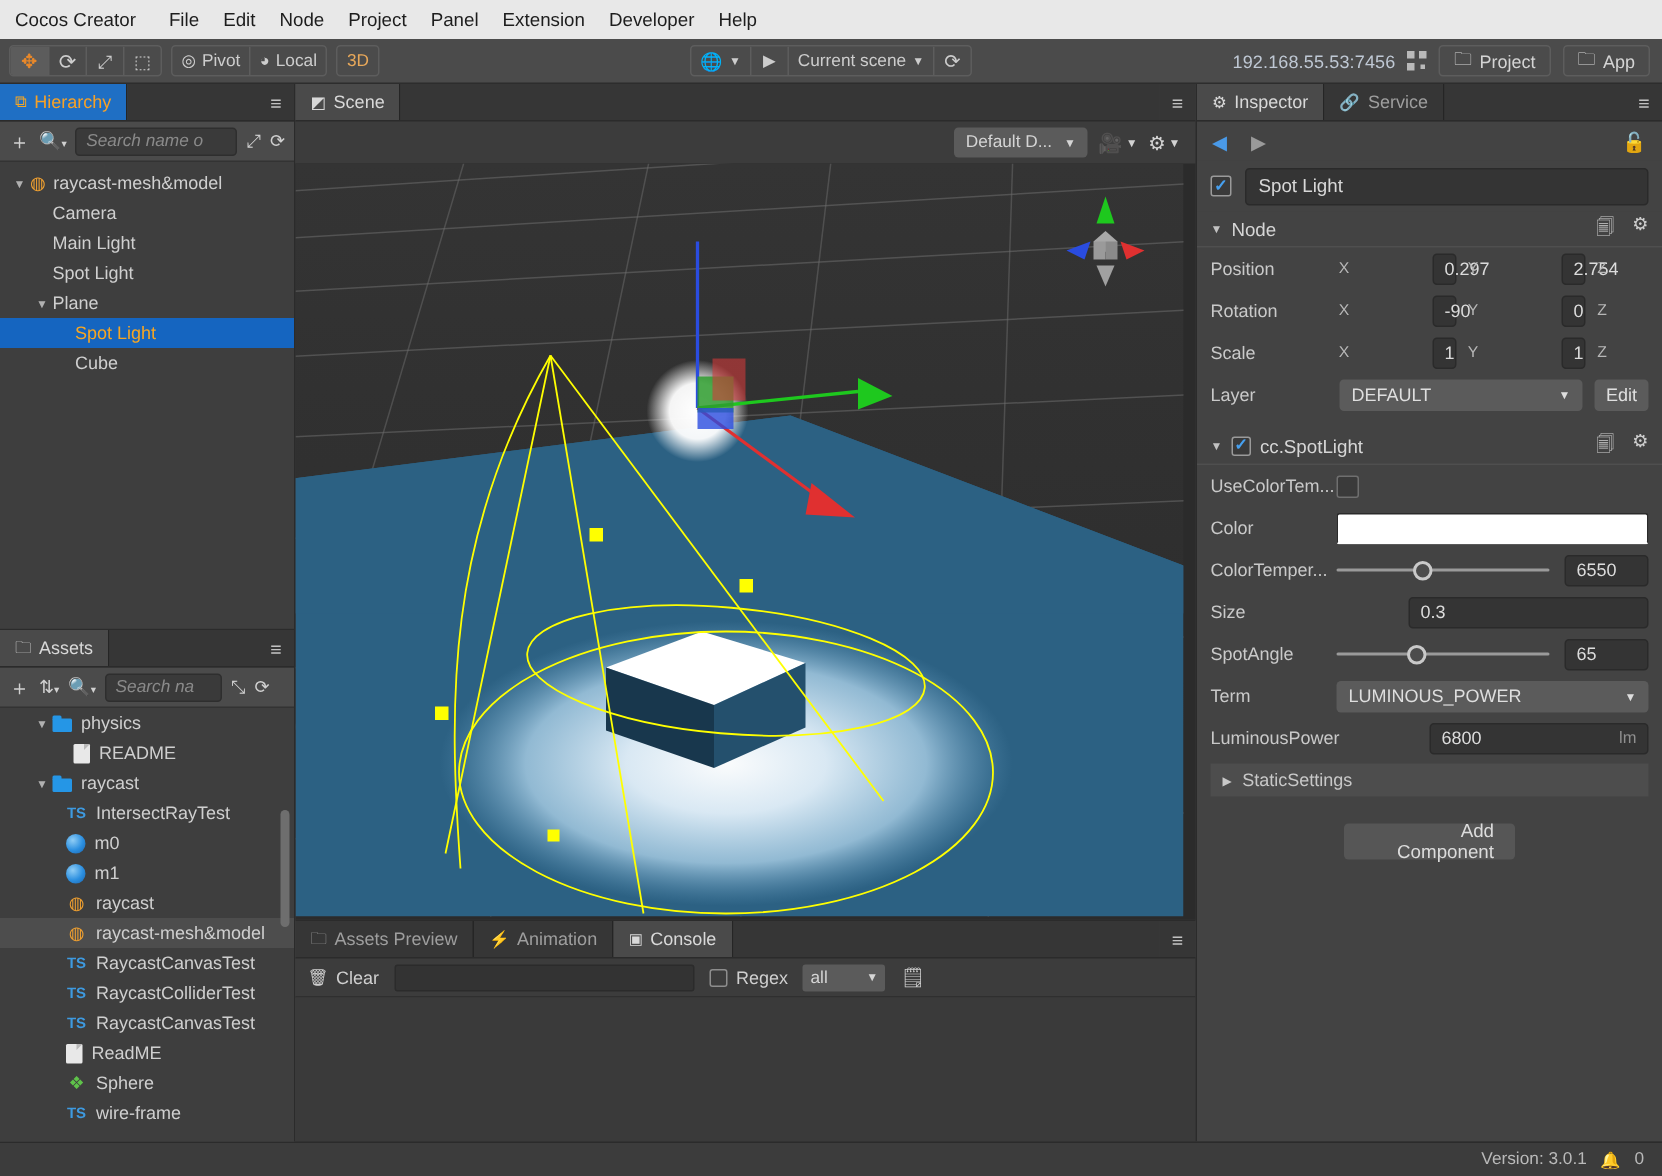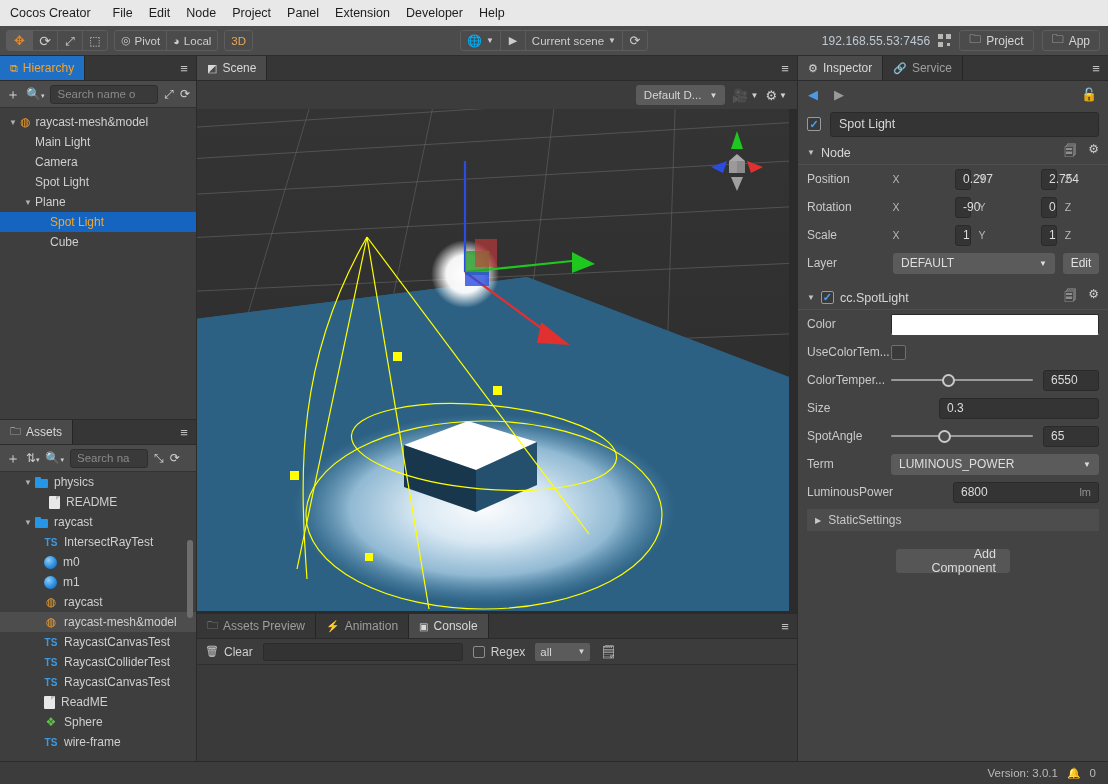--- a/index.html
+++ b/index.html
@@ -72,21 +72,21 @@
   .left-col{ width:197px; flex:0 0 197px; display:flex; flex-direction:column; background:#434343; border-right:1px solid #2b2b2b;}
   .hier{ flex:0 0 363px; display:flex; flex-direction:column; background:#434343;}
   .searchrow{
     height:27px; background:#4b4b4b; display:flex; align-items:center; gap:6px;
     padding:0 6px; border-bottom:1px solid #333;
   }
   .sicon{ color:#d0d0d0; font-size:14px; line-height:1; cursor:default;}
   .sfield{
     flex:1; height:19px; background:#3a3a3a; border:1px solid #2e2e2e; border-radius:3px;
     color:#8a8a8a; font-size:11.5px; padding:0 6px; display:flex; align-items:center;
-    overflow:hidden; white-space:nowrap;
+    font-style:italic; overflow:hidden; white-space:nowrap;
   }
   .tree{ flex:1; overflow:hidden; background:#3e3e3e; padding-top:4px; position:relative;}
   .trow{ height:20px; display:flex; align-items:center; font-size:12px; color:#cfcfcf; padding-right:4px;}
   .trow.selected{ background:#1565c0; color:#f6a623;}
   .arrow{ width:14px; text-align:center; color:#b0b0b0; font-size:8px; flex:0 0 14px;}
   .flame{ color:#f0a030; font-size:12px; margin-right:5px;}
 
   
   .assets{ flex:1 1 auto; display:flex; flex-direction:column; background:#434343; border-top:1px solid #2b2b2b; min-height:0;}
   .assettree{ flex:1; overflow:hidden; background:#3e3e3e; position:relative;}
@@ -287,24 +287,24 @@
           <span class="sicon" style="font-size:12px;">⤢</span>
           <span class="sicon" style="font-size:12px;">⟳</span>
         </div>
         <div class="tree">
           <div class="trow" style="padding-left:6px;">
             <span class="arrow">▼</span>
             <span class="flame">◍</span>
             <span>raycast-mesh&amp;model</span>
           </div>
           <div class="trow" style="padding-left:35px;">
+            <span>Camera</span>
+          </div>
+          <div class="trow" style="padding-left:35px;">
             <span>Main Light</span>
-          </div>
-          <div class="trow" style="padding-left:35px;">
-            <span>Camera</span>
           </div>
           <div class="trow" style="padding-left:35px;">
             <span>Spot Light</span>
           </div>
           <div class="trow" style="padding-left:21px;">
             <span class="arrow">▼</span>
             <span>Plane</span>
           </div>
           <div class="trow selected" style="padding-left:50px;">
             <span>Spot Light</span>
@@ -650,27 +650,27 @@
         <span class="tri">▼</span>
         <span class="cbx on" style="width:13px;height:13px;flex:0 0 13px;"></span>
         <span>cc.SpotLight</span>
         <span class="hicons">
           <span>🗐</span>
           <span>⚙</span>
         </span>
       </div>
 
       <div class="prow">
+        <span class="plabel">UseColorTem...</span>
+        <span class="sq"></span>
+      </div>
+
+      <div class="prow">
         <span class="plabel">Color</span>
         <span class="colorfield"></span>
-      </div>
-
-      <div class="prow">
-        <span class="plabel">UseColorTem...</span>
-        <span class="sq"></span>
       </div>
 
       <div class="prow">
         <span class="plabel">ColorTemper...</span>
         <span class="slider">
           <span class="track"></span>
           <span class="knob" style="left:36%;"></span>
         </span>
         <span class="numsm">6550</span>
       </div>

